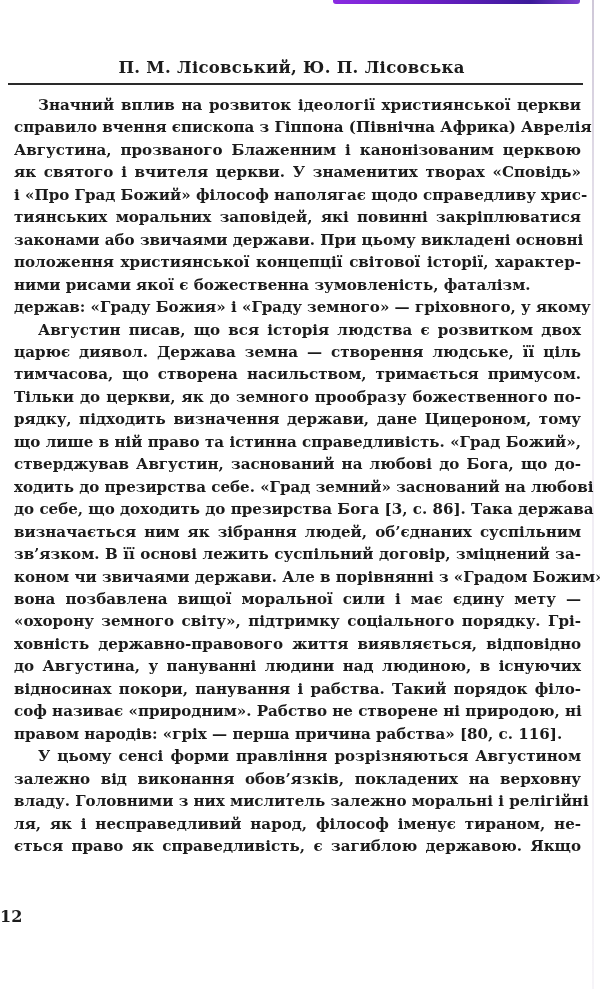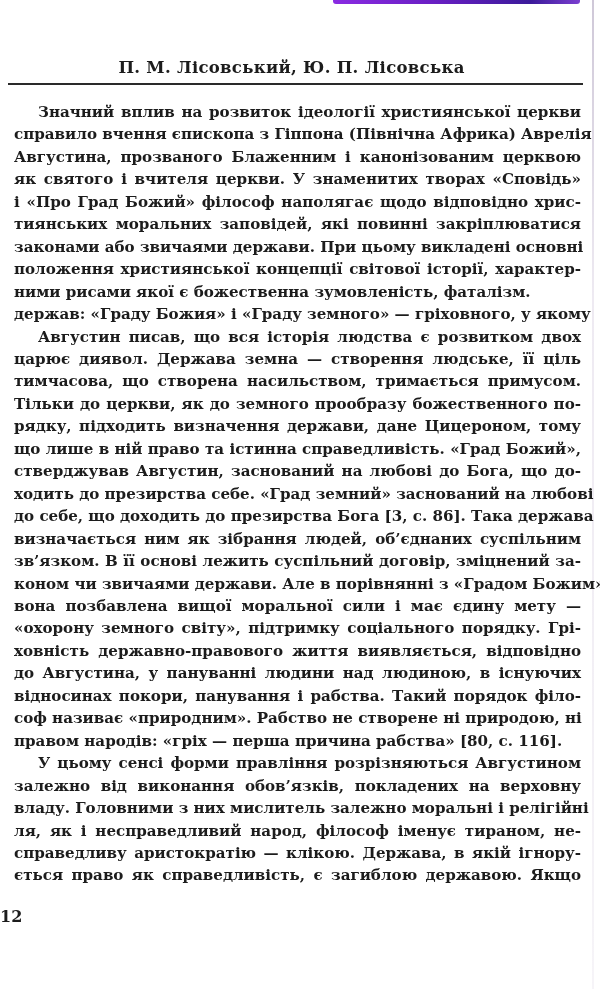--- a/index.html
+++ b/index.html
@@ -26,21 +26,20 @@
     letter-spacing: 0.3px;
   }
   .header-rule {
     position: absolute; left: 8px; top: 83px; width: 575px; height: 2px;
     background: #2a2a2a;
   }
   .body-text {
     position: absolute; left: 14px; top: 94px; width: 567px;
     font-size: 15.1px; line-height: 22.45px;
     font-weight: bold;
-    margin-top: 7px;
   }
   .line {
     display: block; white-space: nowrap;
     text-align: justify; text-align-last: justify;
   }
   .line.last { text-align-last: left; }
   .line.indent { padding-left: 24px; }
   .page-number {
     position: absolute; left: 0; top: 907px; width: 600px;
     font-size: 16px; font-weight: bold;
@@ -54,21 +53,21 @@
 
 <div class="header">П. М. Лісовський, Ю. П. Лісовська</div>
 <div class="header-rule"></div>
 
 <div class="body-text">
 
   <span class="line indent">Значний вплив на розвиток ідеології християнської церкви</span>
   <span class="line">справило вчення єпископа з Гіппона (Північна Африка) Аврелія</span>
   <span class="line">Августина, прозваного Блаженним і канонізованим церквою</span>
   <span class="line">як святого і вчителя церкви. У знаменитих творах «Сповідь»</span>
-  <span class="line">і «Про Град Божий» філософ наполягає щодо відповідно хрис-</span>
+  <span class="line">і «Про Град Божий» філософ наполягає щодо справедливу хрис-</span>
   <span class="line">тиянських моральних заповідей, які повинні закріплюватися</span>
   <span class="line">законами або звичаями держави. При цьому викладені основні</span>
   <span class="line">положення християнської концепції світової історії, характер-</span>
   <span class="line last">ними рисами якої є божественна зумовленість, фаталізм.</span>
 
   <span class="line">держав: «Граду Божия» і «Граду земного» — гріховного, у якому</span>
   <span class="line indent">Августин писав, що вся історія людства є розвитком двох</span>
   <span class="line">царює диявол. Держава земна — створення людське, її ціль</span>
   <span class="line">тимчасова, що створена насильством, тримається примусом.</span>
   <span class="line">Тільки до церкви, як до земного прообразу божественного по-</span>
@@ -85,17 +84,16 @@
   <span class="line">ховність державно-правового життя виявляється, відповідно</span>
   <span class="line">до Августина, у пануванні людини над людиною, в існуючих</span>
   <span class="line">відносинах покори, панування і рабства. Такий порядок філо-</span>
   <span class="line">соф називає «природним». Рабство не створене ні природою, ні</span>
   <span class="line last">правом народів: «гріх — перша причина рабства» [80, с. 116].</span>
 
   <span class="line indent">У цьому сенсі форми правління розрізняються Августином</span>
   <span class="line">залежно від виконання обов’язків, покладених на верховну</span>
   <span class="line">владу. Головними з них мислитель залежно моральні і релігійні</span>
   <span class="line">ля, як і несправедливий народ, філософ іменує тираном, не-</span>
-  <span class="line">справедливу аристократію — клікою. Держава, в якій ігнору-</span>
   <span class="line">ється право як справедливість, є загиблою державою. Якщо</span>
 </div>
 
 <div class="page-number">12</div>
 
 </body></html>

